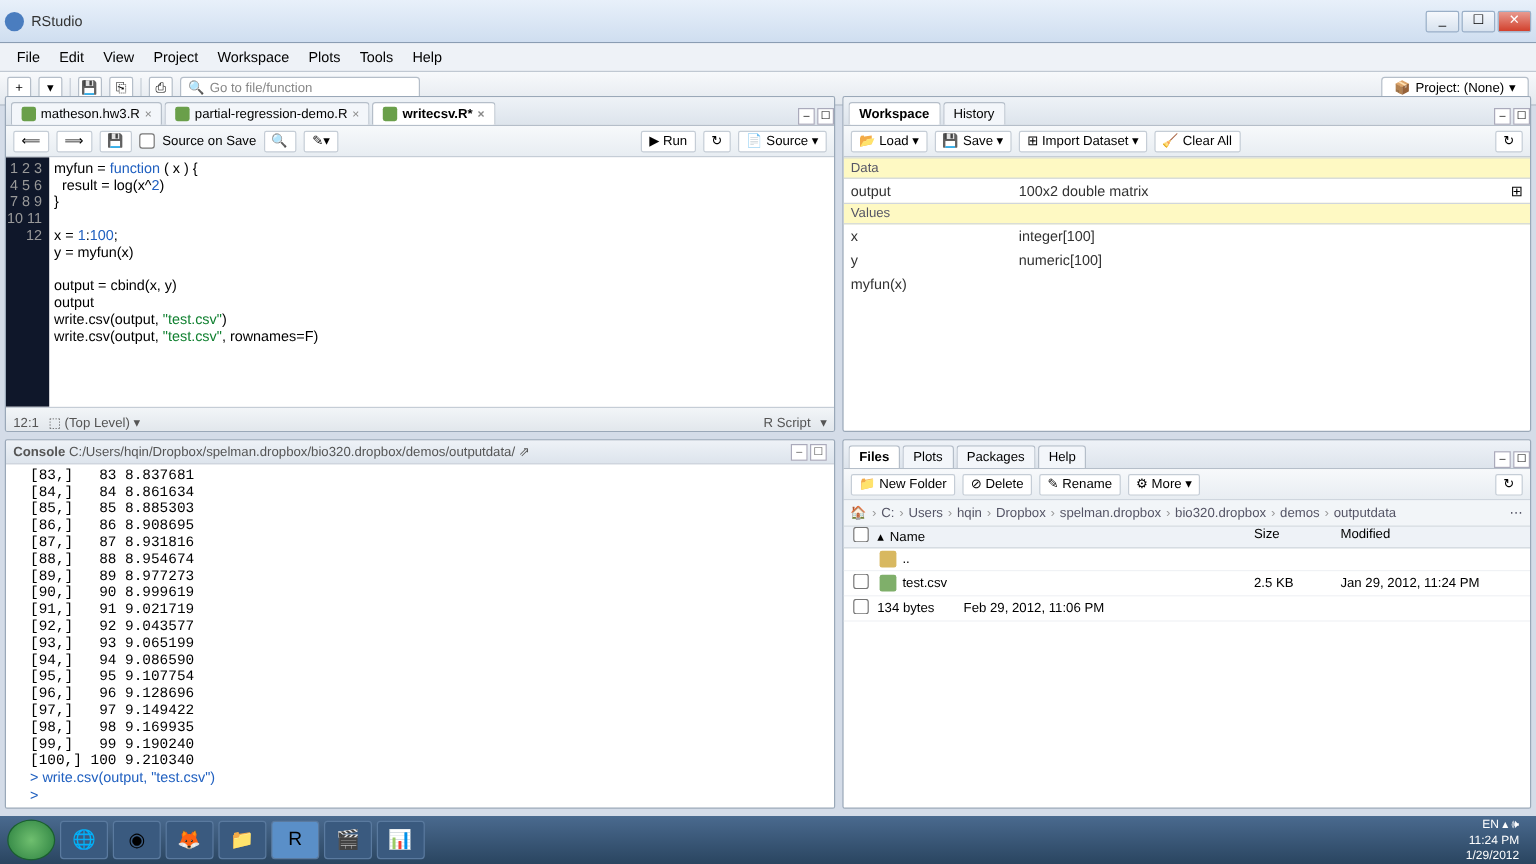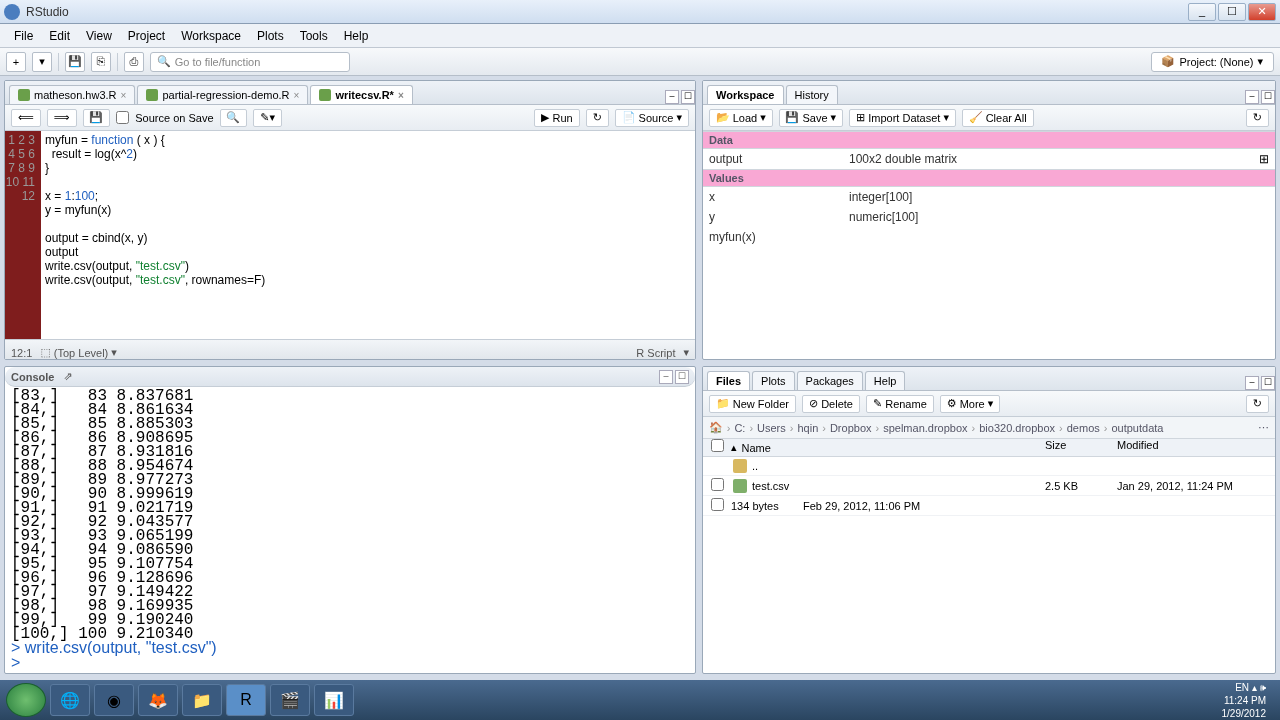--- a/index.html
+++ b/index.html
@@ -1,19 +1,19 @@
 <!DOCTYPE html>
 <html><head>
 <meta charset="utf-8">
 <style>
 * { box-sizing: border-box; margin: 0; padding: 0; font-family: "Segoe UI", Tahoma, sans-serif; }
 body { width: 1280px; height: 720px; background: #d4dce8; overflow: hidden; position: relative; }
 
 
-.titlebar { height: 24px; background: linear-gradient(#e8f0fa, #cfdef0); border-bottom: 1px solid #8a9db3; display: flex; align-items: center; padding: 0 4px; font-size: 12px; }
+.titlebar { height: 36px; background: linear-gradient(#e8f0fa, #cfdef0); border-bottom: 1px solid #8a9db3; display: flex; align-items: center; padding: 0 4px; font-size: 12px; }
 .titlebar .icon { width: 16px; height: 16px; background: #4a7dbf; border-radius: 50%; margin-right: 6px; }
 .titlebar .title { flex: 1; color: #333; }
 .winbtns { display: flex; gap: 2px; }
 .winbtn { width: 28px; height: 18px; background: linear-gradient(#f5f8fc,#d8e3ef); border: 1px solid #9aafc7; border-radius: 2px; font-size: 11px; text-align: center; line-height: 14px; cursor: pointer; }
 .winbtn.close { background: linear-gradient(#e89a8f,#d2402c); color: #fff; }
 
 
 .menubar { height: 24px; background: #eef2f7; border-bottom: 1px solid #c0c8d2; display: flex; align-items: center; padding: 0 6px; font-size: 12px; }
 .menubar span { padding: 2px 8px; cursor: pointer; }
 
@@ -35,36 +35,36 @@
 .tab .x { color: #888; font-size: 10px; cursor:pointer;}
 .tab .ico { width:12px;height:12px;background:#6a9f4a;border-radius:2px;display:inline-block;}
 
 
 .panetb { height: 26px; background: linear-gradient(#f7f9fb,#e8edf2); border-bottom: 1px solid #c5cdd6; display: flex; align-items: center; padding: 0 6px; font-size: 11px; gap: 6px; }
 .panetb .btn { height: 18px; padding: 0 6px; background: #fff; border: 1px solid #c5cdd6; border-radius: 2px; display:inline-flex;align-items:center;gap:3px;cursor:pointer;}
 .panetb input[type=checkbox]{cursor:pointer;}
 
 
 .editor { flex: 1; display: flex; font-family: "Courier New", monospace; font-size: 12px; overflow-y:auto; position:relative;}
-.gutter { width: 36px; background: #7f1d1d; color: #999; text-align: right; padding: 2px 6px 2px 0; line-height: 14px; user-select:none;}
+.gutter { width: 36px; background: #0f172a; color: #999; text-align: right; padding: 2px 6px 2px 0; line-height: 14px; user-select:none;}
 .code { flex: 1; padding: 2px 4px; line-height: 14px; white-space: pre; }
 .code .kw { color: #2060c0; }
 .code .str { color: #108030; }
 .code .num { color: #2060c0; }
 
 
 .srcstatus { height: 20px; background: linear-gradient(#f2f5f8,#e2e7ec); border-top: 1px solid #c5cdd6; display:flex;align-items:flex-end;font-size:11px;padding:0 6px;color:#555;gap:8px;}
 
 
-.consolehdr { height: 20px; background: linear-gradient(#eef2f7,#dde4ec); border-bottom:1px solid #c5cdd6; font-size:11px;color:#555;display:flex;align-items:center;padding:0 6px;border-radius:10px;}
-.consoleout { flex:1; font-family:"Courier New",monospace;font-size:16px;line-height:14px;padding:2px 6px;overflow:hidden;white-space:pre;}
+.consolehdr { height: 20px; background: linear-gradient(#eef2f7,#dde4ec); border-bottom:1px solid #c5cdd6; font-size:11px;color:#555;display:flex;align-items:center;padding:0 6px;}
+.consoleout { flex:1; font-family:"Courier New",monospace;font-size:12px;line-height:14px;padding:2px 20px;overflow:hidden;white-space:pre;}
 .consoleout .prompt { color:#2060c0; }
 
 
-.wshdg { background:#f9a8d4;font-size:11px;font-weight:bold;color:#556;padding:2px 6px;border-bottom:1px solid #d0d6dd;border-top:1px solid #d0d6dd;}
+.wshdg { background:#fef9c3;font-size:11px;font-weight:normal;color:#556;padding:2px 6px;border-bottom:1px solid #d0d6dd;border-top:1px solid #d0d6dd;}
 .wsrow { display:flex;font-family:"Courier New",monospace;font-size:12px;padding:3px 6px;}
 .wsrow .n { width:140px; color:#333;}
 .wsrow .v { color:#333;}
 .wspane-content{flex:1;overflow:auto;}
 
 
 .breadcrumb { height:22px;background:#f2f5f8;border-bottom:1px solid #d0d6dd;font-size:11px;display:flex;align-items:center;padding:0 6px;gap:4px;color:#556;flex-wrap:nowrap;overflow:hidden;}
 .breadcrumb .bc{cursor:pointer;}
 .breadcrumb .sep{color:#999;}
 .filelist { flex:1;font-size:11px;}
@@ -241,21 +241,21 @@
         </div>
       <div class="wsrow">
           <span class="n">myfun(x)</span>
         </div>
     </div>
   </div>
 
   <div class="pane">
     <div class="consolehdr">
       <b>Console</b>&nbsp;
-      &nbsp;
+      <span>C:/Users/hqin/Dropbox/spelman.dropbox/bio320.dropbox/demos/outputdata/</span>&nbsp;
       <span>⇗</span>
       <div class="minmax">
         <div class="mmbtn">–</div>
         <div class="mmbtn">☐</div>
       </div>
     </div>
     <div class="consoleout" id="conout">[83,]   83 8.837681
 [84,]   84 8.861634
 [85,]   85 8.885303
 [86,]   86 8.908695

